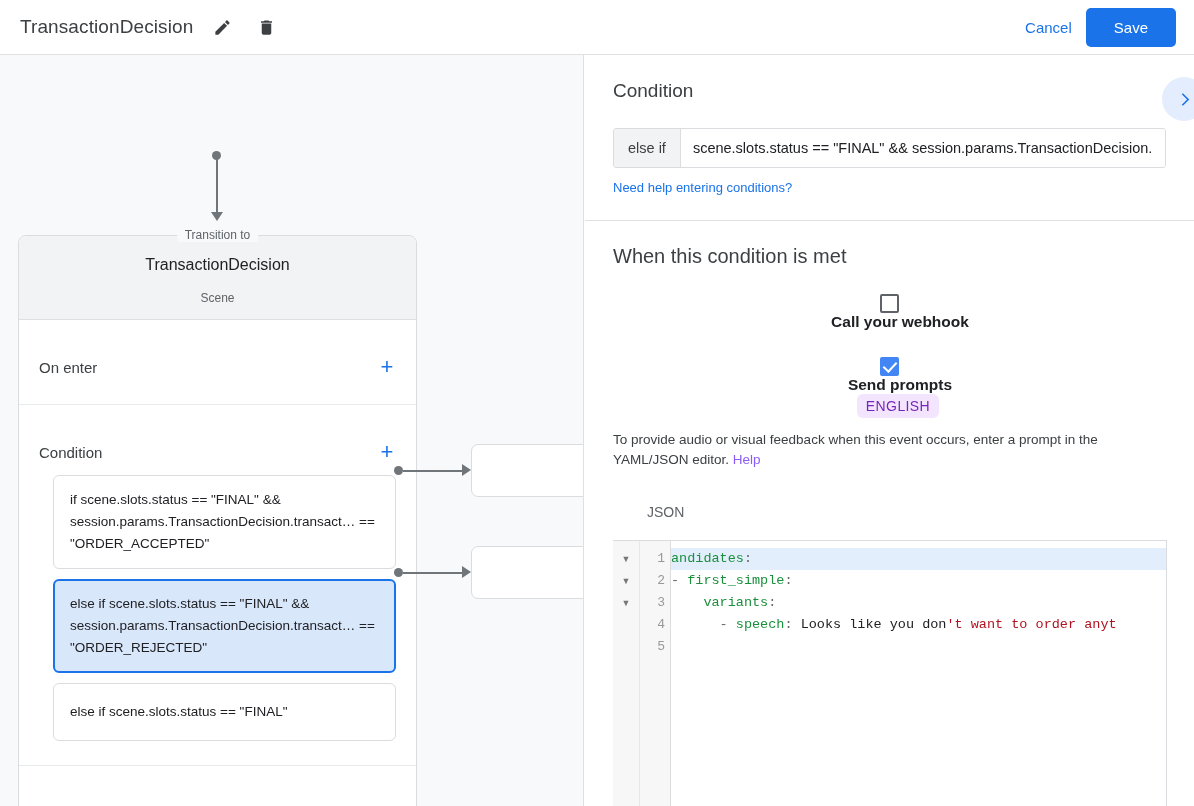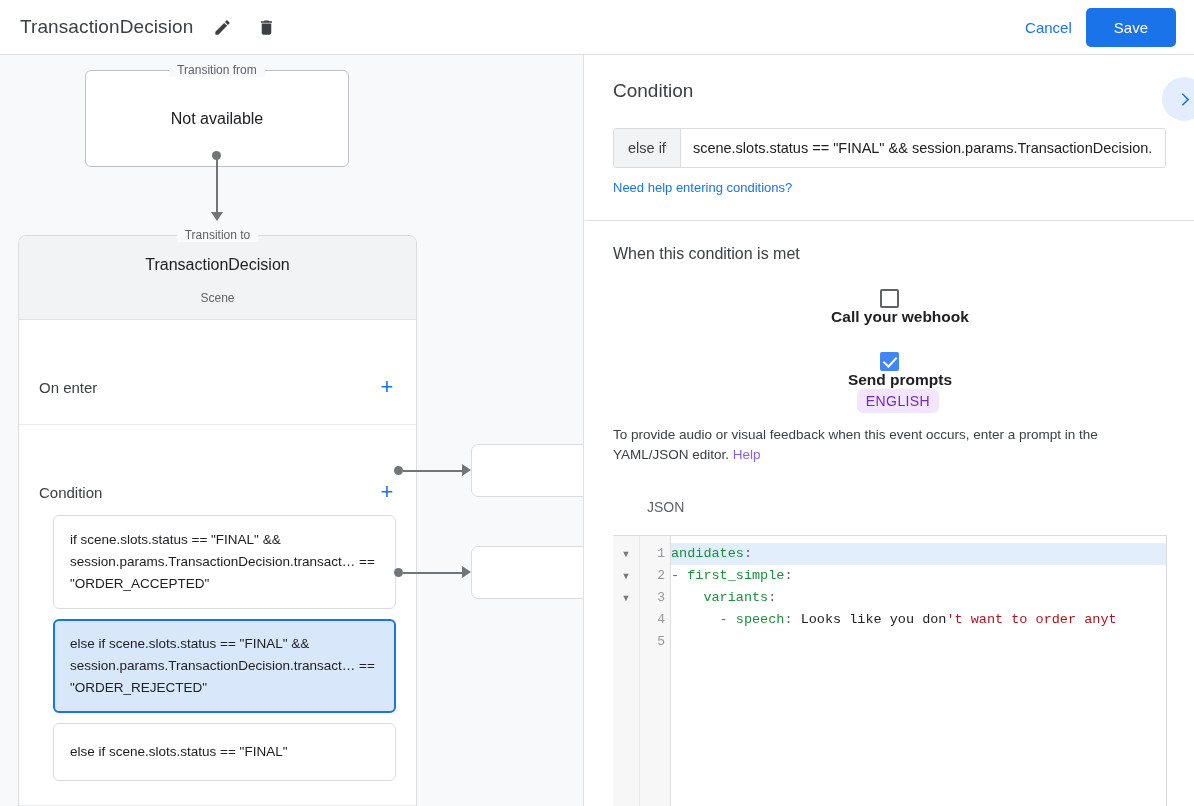--- a/index.html
+++ b/index.html
@@ -101,22 +101,21 @@
   .node-head-legend {
     position: absolute; left: 50%; top: -8px; transform: translateX(-50%);
     background: #f8f9fa; padding: 0 8px;
     font-size: 12px; color: #5f6368; white-space: nowrap;
   }
   .node-title { font-size: 16px; color: #202124; }
   .node-sub { font-size: 12px; color: #5f6368; margin-top: 17px; }
 
   .section {
     border-bottom: 1px solid #e8eaed;
-    padding: 4px 0 14px 0;
-    margin-top: 32px;
+    padding: 16px 0 14px 0;
   }
   .section:last-child { border-bottom: none; }
   .section-head {
     display: flex; align-items: center; justify-content: space-between;
     padding: 18px 16px 10px 20px;
   }
   .section-title { font-size: 15px; color: #3c4043; }
   .plus-btn {
     width: 26px; height: 26px; cursor: pointer;
     display: flex; align-items: center; justify-content: center;
@@ -203,21 +202,21 @@
     padding: 0 12px; font-size: 14.5px; color: #202124;
     font-family: "Liberation Sans", sans-serif;
     background: #ffffff;
   }
   .help-link {
     display: inline-block; margin-top: 12px;
     font-size: 13px; color: #1a73e8; text-decoration: none; cursor: pointer;
   }
 
   .rp-sec2 { padding: 24px 28px 0 28px; }
-  .rp-h2 { font-size: 16px; color: #3c4043; }
+  .rp-h2 { font-size: 20px; color: #3c4043; }
 
   .cbrow { display: flex; align-items: center; margin-top: 26px; flex-direction: column; }
   .cbox {
     width: 19px; height: 19px; border: 2px solid #5f6368;
     border-radius: 2px; cursor: pointer; background: #ffffff;
     flex: 0 0 auto;
   }
   .cbox.checked {
     background: #4285f4; border-color: #4285f4;
     position: relative;
@@ -303,24 +302,20 @@
   </div>
 
   <div class="topbar-right">
     <button class="btn-cancel">Cancel</button>
     <button class="btn-save">Save</button>
   </div>
 </div>
 
 <div class="canvas">
 
-  <div class="tfrom">
-    <div class="tfrom-legend">Transition from</div>
-    <div class="tfrom-text">Not available</div>
-  </div>
 
   <div class="conn-dot" style="left:212px; top:96px;"></div>
   <div class="conn-line-v" style="left:216px; top:100px; height:62px;"></div>
   <div class="conn-arrow-down" style="left:211px; top:157px;"></div>
 
   <div class="stub-box" style="left:471px; top:389px;"></div>
   <div class="stub-box" style="left:471px; top:491px;"></div>
 
   <div class="edge-dot" style="left:394px; top:411px;"></div>
   <div class="edge-line-h" style="left:403px; top:415px; width:62px;"></div>

